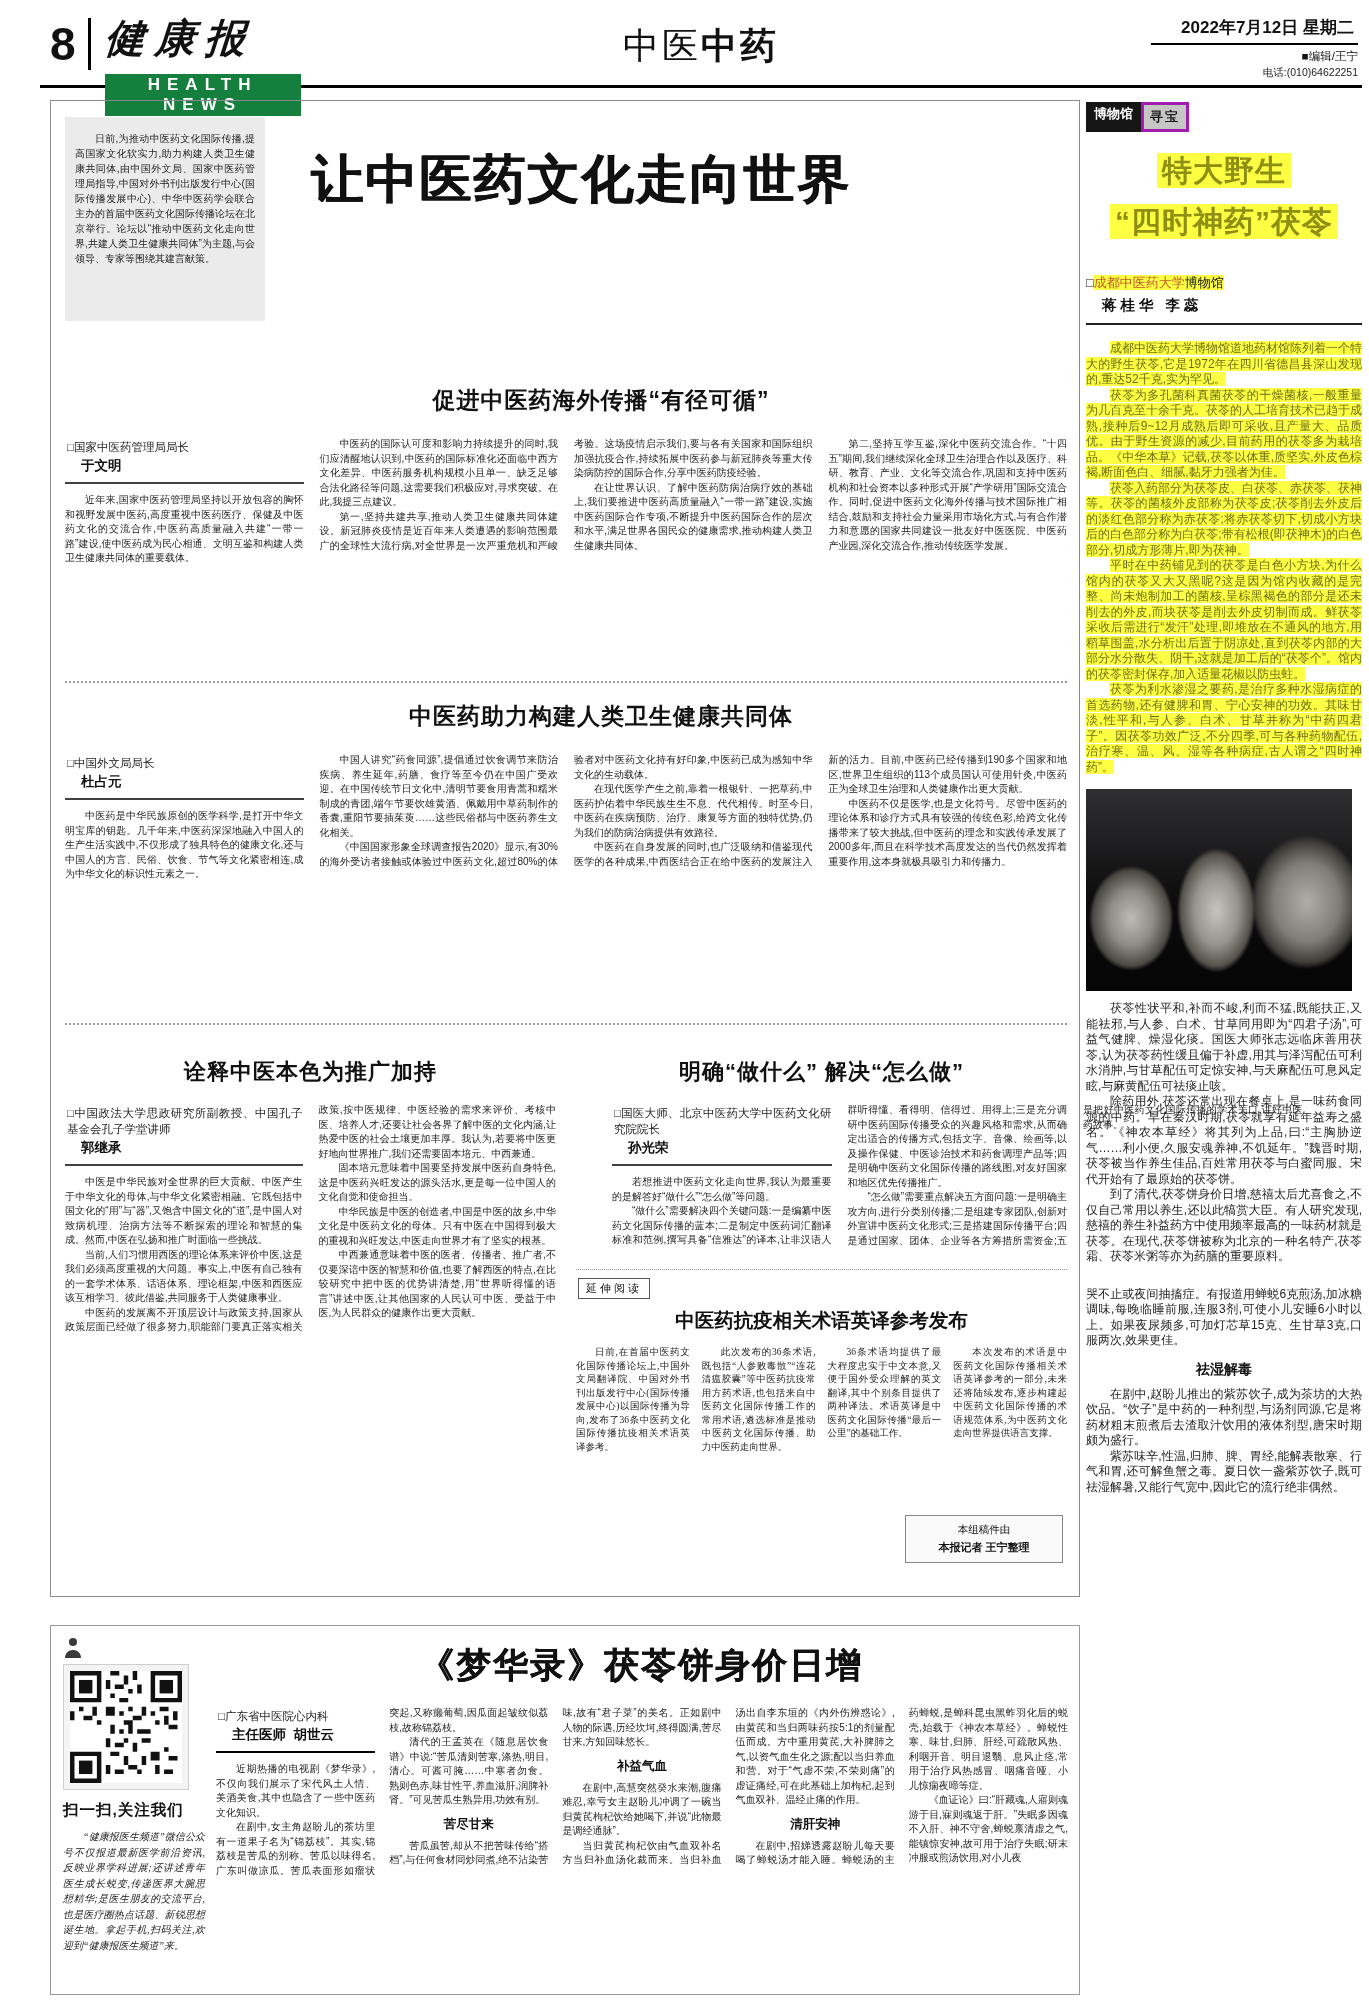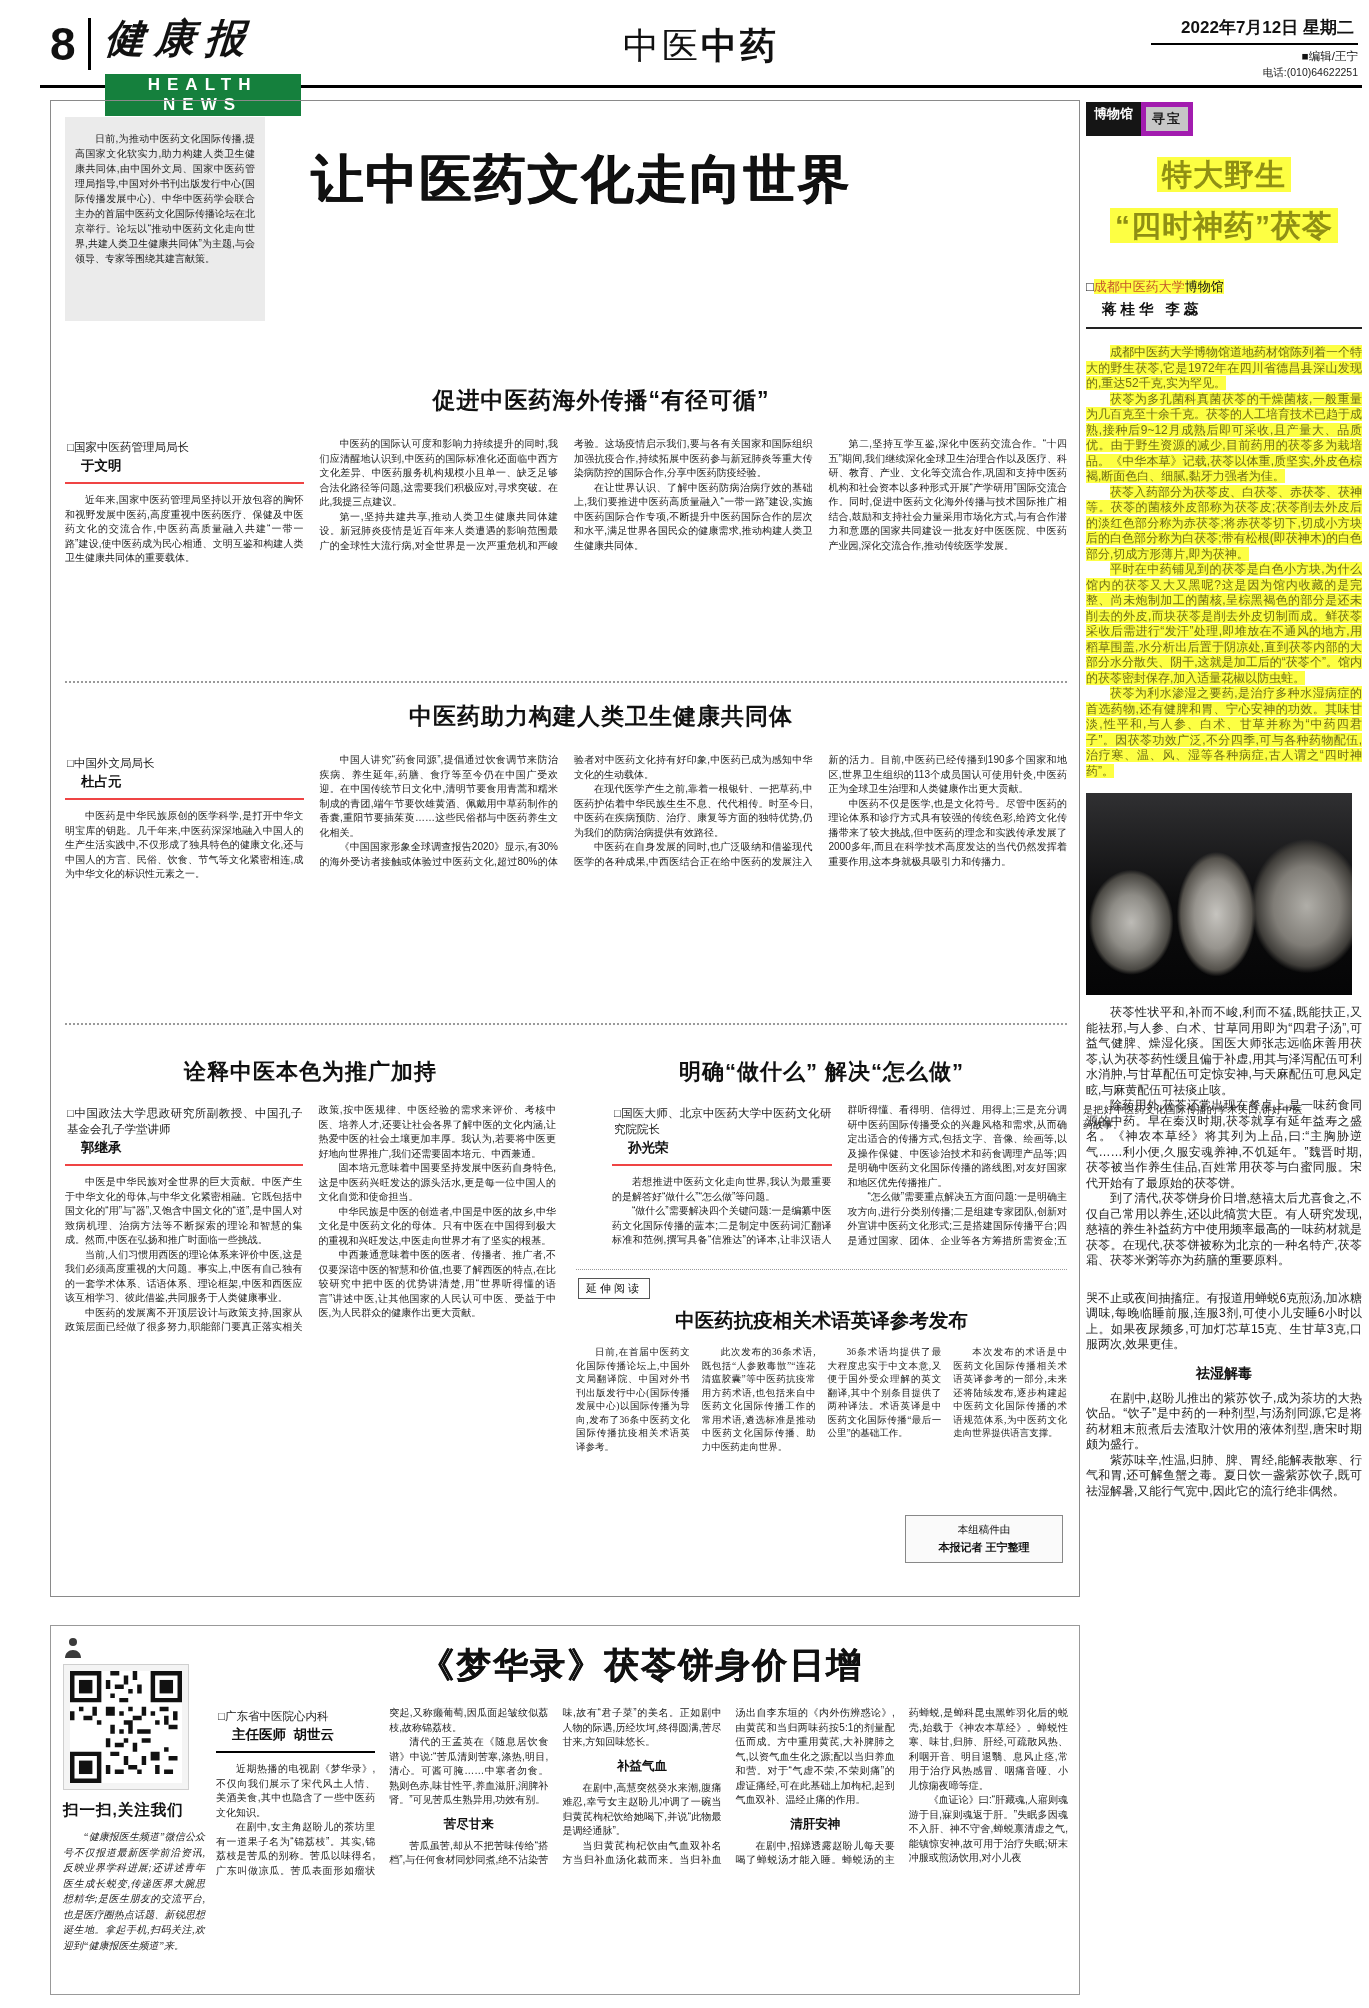--- a/index.html
+++ b/index.html
@@ -30,21 +30,21 @@
   .art-head { position:absolute; left:240px; width:620px; text-align:center; font-size:23px; font-weight:700; letter-spacing:1px; }
   .h-a1 { top:284px; }
   .h-a2 { top:600px; }
   .body { text-align:justify; }
   .body p { font-size:10px; line-height:14.5px; text-indent:2em; color:#1c1c1c; }
   .cols4 { column-count:4; column-gap:16px; }
   .a1-body { position:absolute; left:14px; top:336px; width:1002px; height:226px; }
   .a2-body { position:absolute; left:14px; top:652px; width:1002px; height:252px; }
   .dotted { position:absolute; left:14px; width:1002px; border-top:2px dotted #9a9a9a; }
   .d1 { top:580px; } .d2 { top:922px; }
-  .byline { break-inside:avoid; border-bottom:2px solid #ef4444; margin-bottom:9px; padding:2px 0 7px 2px; }
+  .byline { break-inside:avoid; border-bottom:2px solid #404040; margin-bottom:9px; padding:2px 0 7px 2px; }
   .byline .bl-title { display:block; font-size:11.5px; line-height:16px; color:#222; }
   .byline b { display:block; font-size:13.5px; padding-left:14px; margin-top:2px; }
   .halves { position:absolute; left:14px; top:942px; width:1002px; height:540px; display:flex; gap:20px; }
   .half { width:491px; position:relative; }
   .half-head { text-align:center; font-size:22px; font-weight:700; letter-spacing:1px; margin:14px 0 16px; }
   .cols2 { column-count:2; column-gap:16px; }
   .a3-body { height:468px; }
   .a4-body { height:152px;margin-left:36px; }
   .extended { position:relative; margin-top:14px; border-top:1px dotted #999; padding-top:8px; height:300px; }
   .ext-tag { display:inline-block; border:1px solid #555; font-size:11px; letter-spacing:3px; padding:2px 7px; margin-left:2px; }
@@ -52,21 +52,21 @@
   .ext-body { column-count:4; column-gap:12px; height:188px; }
   .ext-body p { font-size:9.5px; line-height:13.5px; font-family:"Liberation Serif","DejaVu Serif",serif; }
   .credit { position:absolute; right:4px; bottom:6px; width:158px; border:1px solid #888; background:#fafafa; text-align:center; padding:7px 4px; }
   .credit span { display:block; font-size:10.5px; }
   .credit b { display:block; font-size:11px; margin-top:3px; }
 
   
   .sidebar { position:absolute; left:1086px; top:102px; width:276px; }
   .badge-row { display:flex; }
   .badge-a { background:#151515; color:#fff; font-size:13px; font-weight:700; padding:3px 8px; }
-  .badge-b { background:#c6c6c6; color:#1a1a1a; font-size:13px; font-weight:900; padding:3px 6px; letter-spacing:2px; border:5px solid #a21caf; }
+  .badge-b { background:#c6c6c6; color:#1a1a1a; font-size:13px; font-weight:900; padding:3px 6px; letter-spacing:2px; border:3px solid #a21caf; }
   .mus-title { margin-top:16px; text-align:center; line-height:46px; }
   .mus-title span { background:#fdff43; color:#8f8f14; font-size:30px; font-weight:900; padding:1px 5px; letter-spacing:1px; }
   .mus-byline { margin-top:24px; border-bottom:2px solid #222; padding-bottom:8px; }
   .mus-byline .l1 { font-size:13px; }
   .mus-byline .org { background:#fdff43; color:#c4562b; }
   .mus-byline .orgs { background:#fdff43; color:#111; }
   .mus-byline b { display:block; font-size:14.5px; padding-left:16px; margin-top:4px; letter-spacing:4px; }
   .mus-hl { margin-top:16px; }
   .mus-hl p, .mus-body p { font-size:12px; line-height:15.5px; text-align:justify; text-indent:2em; }
   .mus-hl .hl { background:#fdff43; color:#6f6e17; }

